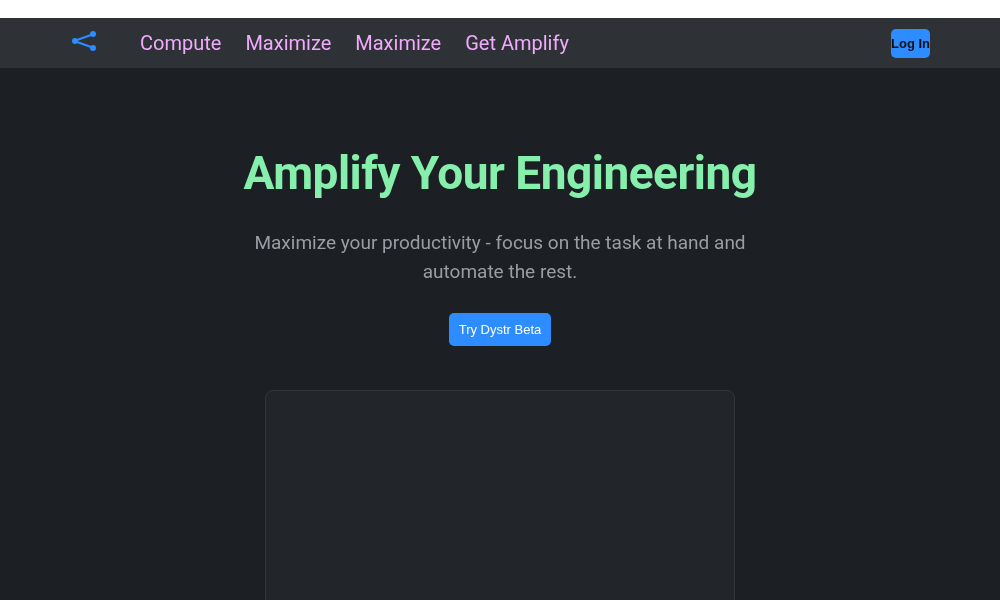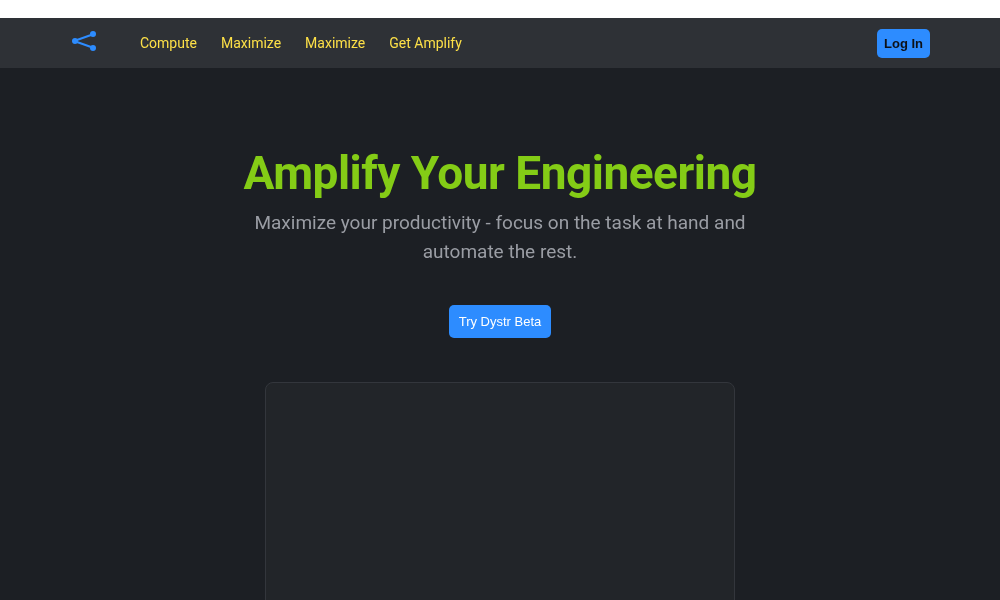--- a/index.html
+++ b/index.html
@@ -23,56 +23,56 @@
       align-items: center;
       margin-right: 40px;
     }
     .logo svg { width: 30px; height: 24px; }
     .nav-links {
       display: flex;
       gap: 24px;
       flex: 1;
     }
     .nav-link {
-      color: #fde047;
-      font-size: 14px;
+      color: #f0abfc;
+      font-size: 20px;
       cursor: pointer;
     }
     .login-btn {
       background: #2d8cff;
       color: #0d1117;
       border: none;
       border-radius: 5px;
-      padding: 7px 7px;
+      padding: 7px 0;
       font-size: 13px;
       font-weight: 600;
       cursor: pointer;
     }
     .hero {
       padding-top: 78px;
       text-align: center;
     }
     .hero-title {
-      color: #84cc16;
+      color: #86efac;
       font-size: 46px;
       font-weight: 700;
       letter-spacing: -0.5px;
     }
     .hero-subtitle {
       color: #9a9da4;
       font-size: 19px;
-      margin-top: 8px;
+      margin-top: 28px;
       line-height: 1.55;
       max-width: 520px;
       margin-left: auto;
       margin-right: auto;
     }
     .cta-btn {
       display: inline-block;
-      margin-top: 38px;
+      margin-top: 26px;
       background: #2d8cff;
       color: #fff;
       border: none;
       border-radius: 5px;
       padding: 9px 10px;
       font-size: 13px;
       font-weight: 500;
       cursor: pointer;
     }
     .preview-card {

